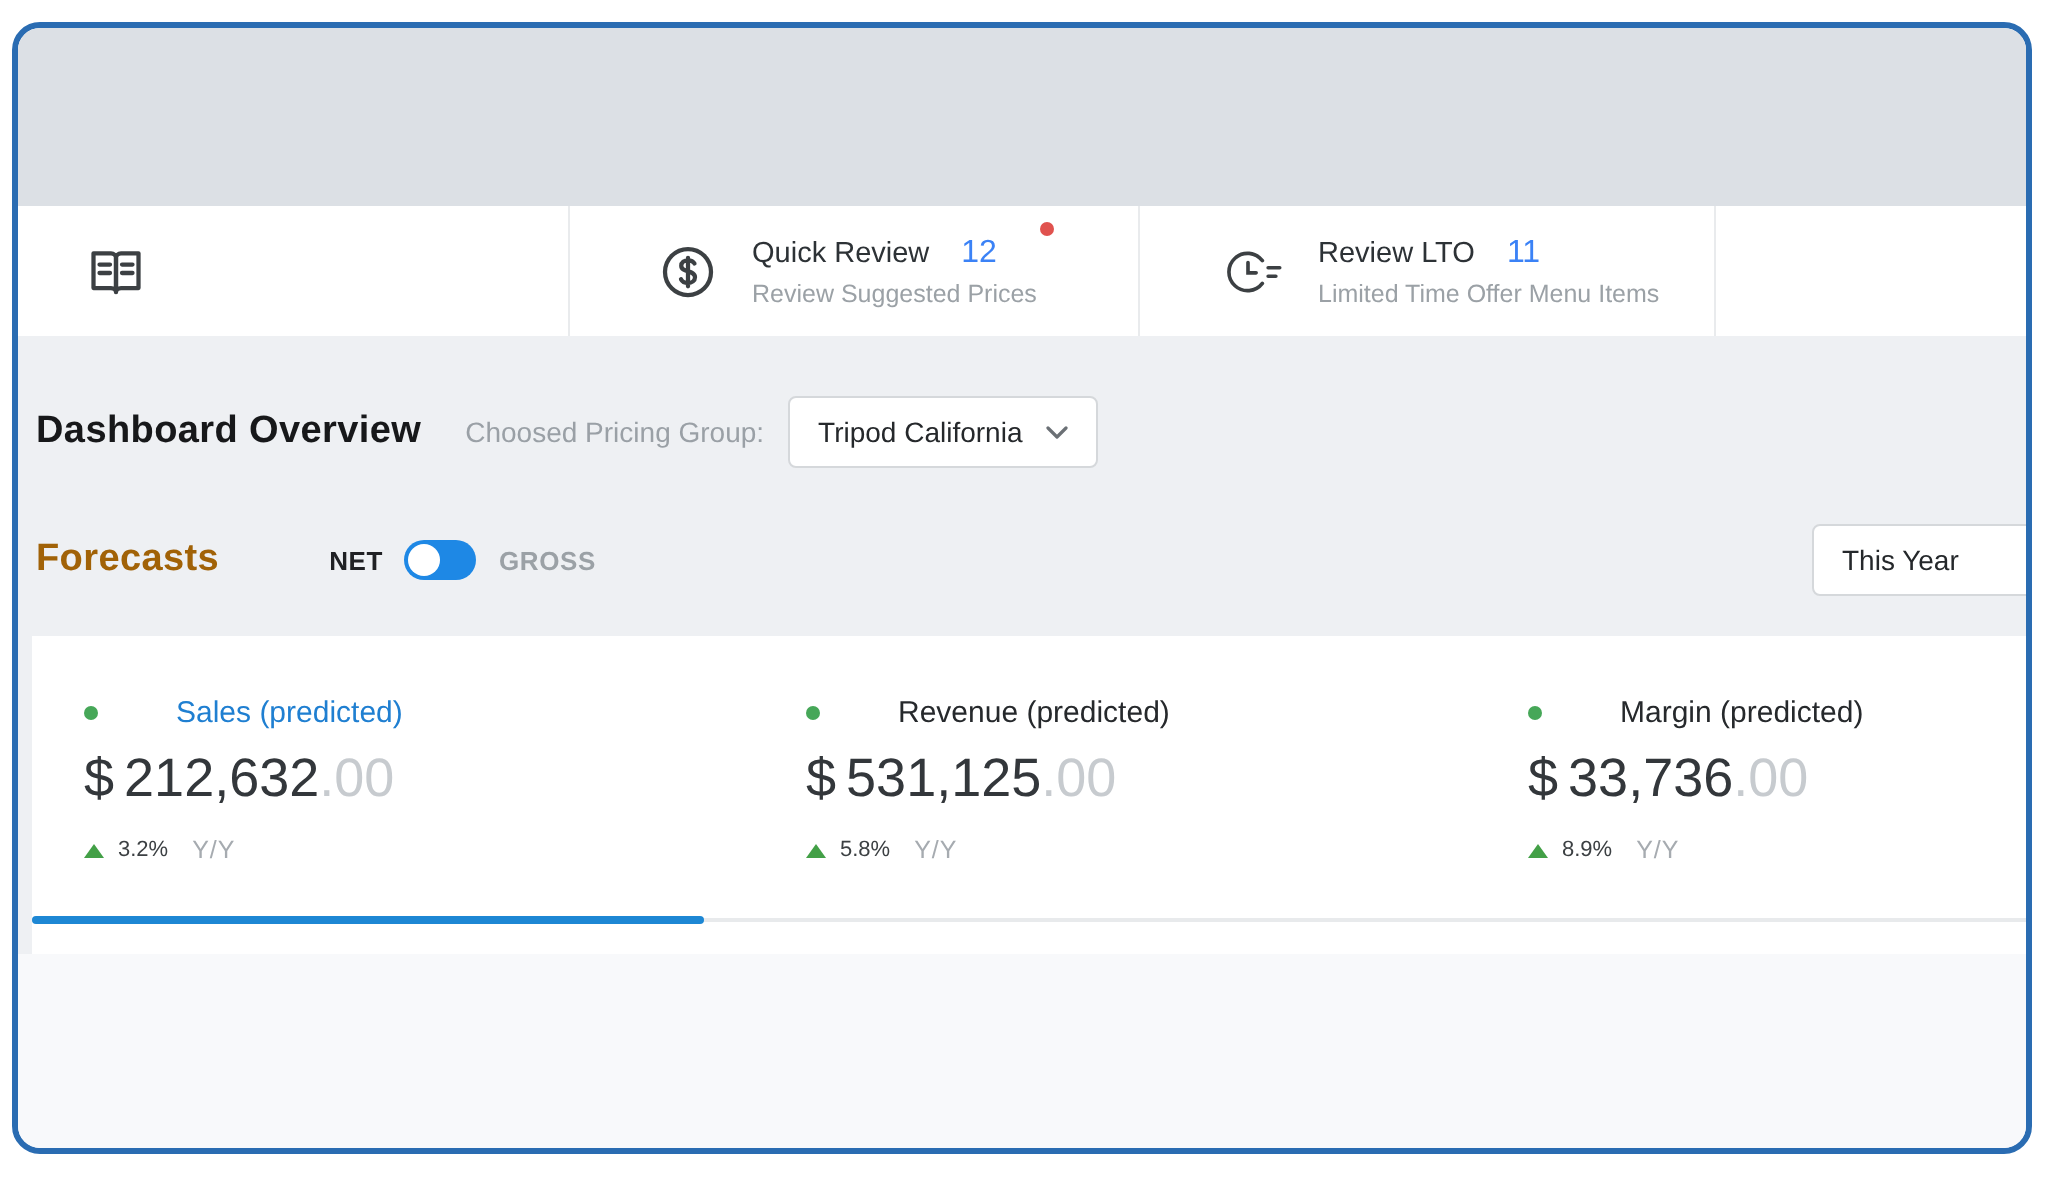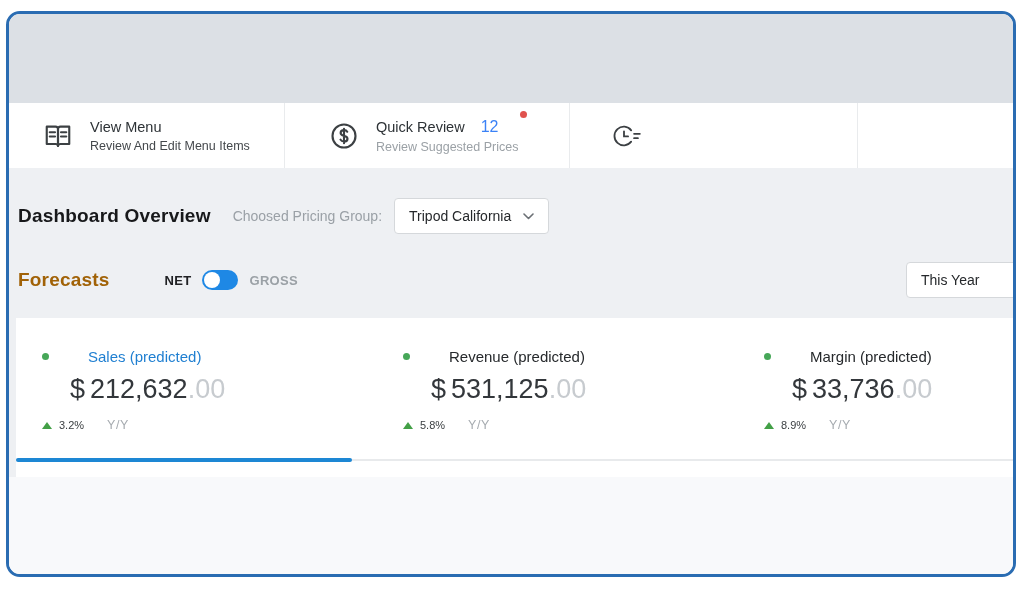--- a/index.html
+++ b/index.html
@@ -57,29 +57,29 @@
 
   
   .cards-wrap { height:159px; background:#eef0f3; flex-shrink:0; }
   .cards { margin-left:7px; height:100%; background:#ffffff; position:relative;
            overflow:hidden; display:flex; }
   .metric-card { width:361px; flex-shrink:0; padding:30px 0 0 26px; }
   .metric-head { display:flex; align-items:center;gap:30px; }
   .bullet { width:7px; height:7px; border-radius:50%; background:#46a758; margin-right:9px; }
   .metric-label { font-size:15px; color:#26292c; }
   .metric-label.link { color:#1f7fd1; cursor:pointer; }
-  .metric-value { margin-top:9px; font-size:27px; color:#33373b;margin-left:28px; }
+  .metric-value { margin-top:9px; font-size:27px; color:#33373b; }
   .metric-value .cur { margin-right:5px; }
   .metric-value .dec { color:#c7cbcf; }
   .metric-delta { margin-top:13px; display:flex; align-items:center; }
   .up-arrow { width:0; height:0; border-left:5px solid transparent;
               border-right:5px solid transparent; border-bottom:7px solid #43a047;
               margin-right:7px; }
   .delta-val { font-size:11px; font-weight:500; color:#3c4043; }
-  .delta-period { font-size:12.5px; color:#a6abb0; margin-left:23px; letter-spacing:.5px; }
+  .delta-period { font-size:12.5px; color:#a6abb0; margin-left:12px; letter-spacing:.5px; }
   .indicator-track { position:absolute; left:0; right:0; bottom:16px; height:2px; background:#e8eaec; }
   .indicator { position:absolute; left:0; bottom:15px; width:336px; height:4px;
                background:#1d87d4; border-radius:2px; }
 
   .bottom-area { flex:1; background:#f8f9fb; }
 </style>
 </head>
 <body>
 
 <div class="frame">
@@ -87,26 +87,20 @@
   <div class="app-header"></div>
 
   <div class="tabs-row">
 
     <div class="tab tab-1">
       <svg class="tab-icon" viewBox="0 0 24 24" fill="none" stroke="#3c4043" stroke-width="1.7" stroke-linecap="round" stroke-linejoin="round">
         <path d="M3 4.5h7c1.1 0 2 .9 2 2V20c0-.9-.9-1.6-2-1.6H3z"></path>
         <path d="M21 4.5h-7c-1.1 0-2 .9-2 2V20c0-.9.9-1.6 2-1.6h7z"></path>
         <path d="M5.4 9h4.2M5.4 12.4h4.2M14.4 9h4.2M14.4 12.4h4.2"></path>
       </svg>
-      <div class="tab-texts">
-        <div class="tab-title-row">
-          <span class="tab-title">View Menu</span>
-        </div>
-        <span class="tab-sub sub-dark">Review And Edit Menu Items</span>
-      </div>
     </div>
 
     <div class="tab tab-2">
       <svg class="tab-icon" viewBox="0 0 24 24" fill="none" stroke="#3c4043" stroke-width="1.7" stroke-linecap="round">
         <circle cx="12" cy="12" r="9.2"></circle>
         <path d="M12 6.3v11.4M14.6 8.6c-.5-.9-1.5-1.3-2.6-1.3-1.5 0-2.7.8-2.7 2.2 0 2.9 5.5 1.6 5.5 4.6 0 1.4-1.3 2.3-2.8 2.3-1.2 0-2.3-.5-2.8-1.5"></path>
       </svg>
       <div class="tab-texts">
         <div class="tab-title-row">
           <span class="tab-title">Quick Review</span>
@@ -116,20 +110,27 @@
         <span class="tab-sub sub-gray">Review Suggested Prices</span>
       </div>
     </div>
 
     <div class="tab tab-3">
       <svg class="tab-icon" viewBox="0 0 28 24" fill="none" stroke="#3c4043" stroke-width="1.7" stroke-linecap="round">
         <path d="M17.9 6.7 A8.7 8.7 0 1 0 17.9 17.3"></path>
         <path d="M11.2 7.6v4.8h3.8"></path>
         <path d="M20.6 10h5.4M20.6 14h3.6"></path>
       </svg>
+      <div class="tab-texts">
+        <div class="tab-title-row">
+          <span class="tab-title">Review LTO</span>
+          <span class="tab-count">11</span>
+        </div>
+        <span class="tab-sub sub-gray">Limited Time Offer Menu Items</span>
+      </div>
     </div>
 
     <div class="tab-filler"></div>
   </div>
 
   <div class="section">
 
     <div class="row-overview">
       <span class="page-title">Dashboard Overview</span>
       <span class="pricing-label">Choosed Pricing Group:</span>

